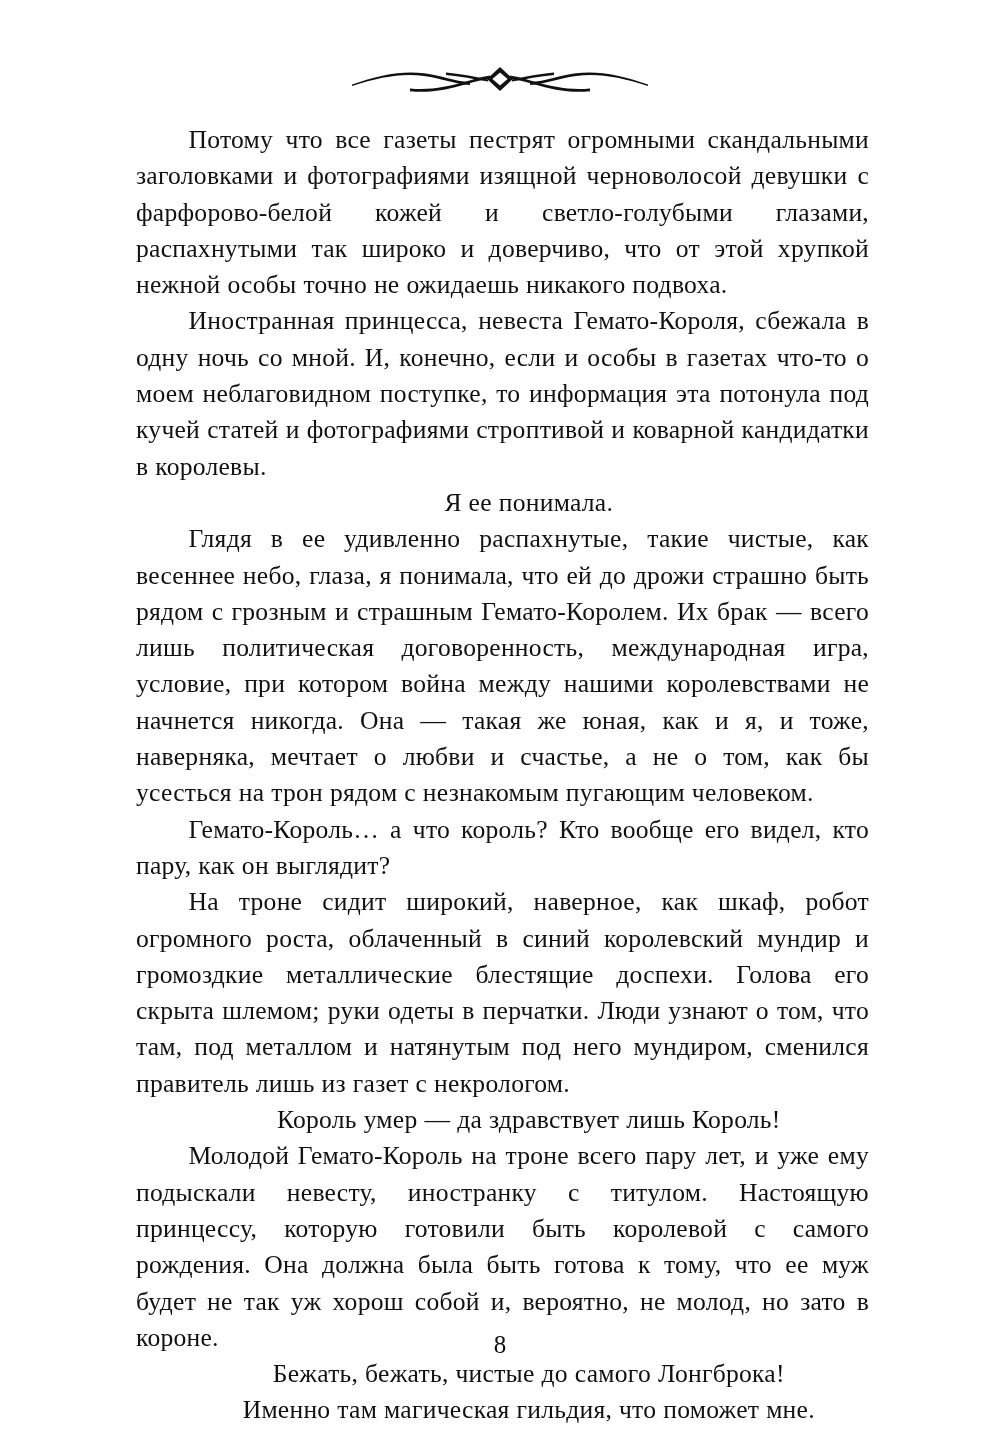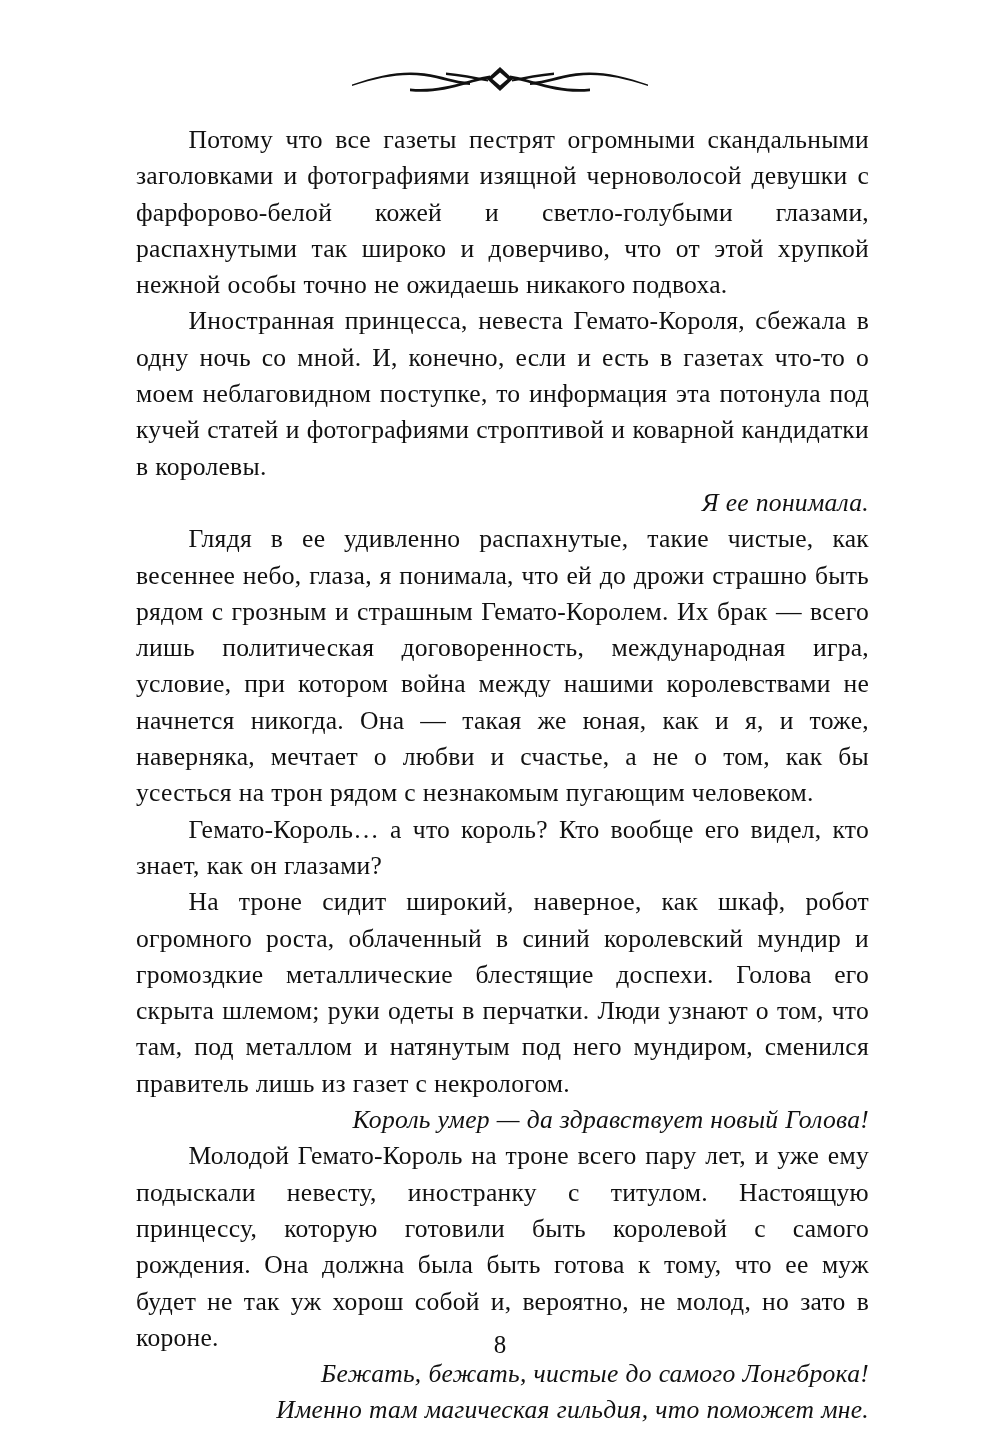--- a/index.html
+++ b/index.html
@@ -56,22 +56,21 @@
     letter-spacing: 0.01em;
     word-spacing: 0.01em;
     hyphens: manual;
   }
   .para .indent {
     display: inline-block;
     width: 2.05em;
   }
   
   .para.short {
-    text-align: right;
-    font-style: italic;
+    text-align: center;
   }
 
   
   .folio {
     position: absolute;
     left: 0;
     top: 1330px;
     width: 1000px;
     text-align: center;
     font-size: 25px;
@@ -111,31 +110,31 @@
 
         <path d="M150 13.4 L 157.6 20 L 150 26.6 L 142.4 20 Z" fill="#ffffff"></path>
       </g>
     </svg>
   </div>
 
   <div class="textblock">
 
     <p class="para"><span class="indent"></span><span>Потому что все газеты пестрят огромными скандальными заголовками и фотографиями изящной черноволосой девушки с фарфорово-белой кожей и светло-голубыми глазами, распахнутыми так широко и доверчиво, что от этой хрупкой нежной особы точно не ожидаешь никакого подвоха.</span></p>
 
-    <p class="para"><span class="indent"></span><span>Иностранная принцесса, невеста Гемато-Короля, сбежала в одну ночь со мной. И, конечно, если и есть в газетах что-то о моем неблаговидном поступке, то информация эта потонула под кучей статей и фотографиями строптивой и коварной кандидатки в королевы.</span></p>
+    <p class="para"><span class="indent"></span><span>Иностранная принцесса, невеста Гемато-Короля, сбежала в одну ночь со мной. И, конечно, если и особы в газетах что-то о моем неблаговидном поступке, то информация эта потонула под кучей статей и фотографиями строптивой и коварной кандидатки в королевы.</span></p>
 
     <p class="para short"><span class="indent"></span><span>Я ее понимала.</span></p>
 
     <p class="para"><span class="indent"></span><span>Глядя в ее удивленно распахнутые, такие чистые, как весеннее небо, глаза, я понимала, что ей до дрожи страшно быть рядом с грозным и страшным Гемато-Королем. Их брак — всего лишь политическая договоренность, международная игра, условие, при котором война между нашими королевствами не начнется никогда. Она — такая же юная, как и я, и тоже, наверняка, мечтает о любви и счастье, а не о том, как бы усесться на трон рядом с незнакомым пугающим человеком.</span></p>
 
-    <p class="para"><span class="indent"></span><span>Гемато-Король… а что король? Кто вообще его видел, кто знает, как он глазами?</span></p>
+    <p class="para"><span class="indent"></span><span>Гемато-Король… а что король? Кто вообще его видел, кто пару, как он выглядит?</span></p>
 
     <p class="para"><span class="indent"></span><span>На троне сидит широкий, наверное, как шкаф, робот огромного роста, облаченный в синий королевский мундир и громоздкие металлические блестящие доспехи. Голова его скрыта шлемом; руки одеты в перчатки. Люди узнают о том, что там, под металлом и натянутым под него мундиром, сменился правитель лишь из газет с некрологом.</span></p>
 
-    <p class="para short"><span class="indent"></span><span>Король умер — да здравствует новый Голова!</span></p>
+    <p class="para short"><span class="indent"></span><span>Король умер — да здравствует лишь Король!</span></p>
 
     <p class="para"><span class="indent"></span><span>Молодой Гемато-Король на троне всего пару лет, и уже ему подыскали невесту, иностранку с титулом. Настоящую принцессу, которую готовили быть королевой с самого рождения. Она должна была быть готова к тому, что ее муж будет не так уж хорош собой и, вероятно, не молод, но зато в короне.</span></p>
 
 
     <p class="para short"><span class="indent"></span><span>Бежать, бежать, чистые до самого Лонгброка!</span></p>
 
     <p class="para short"><span class="indent"></span><span>Именно там магическая гильдия, что поможет мне.</span></p>
 
   </div>
 

